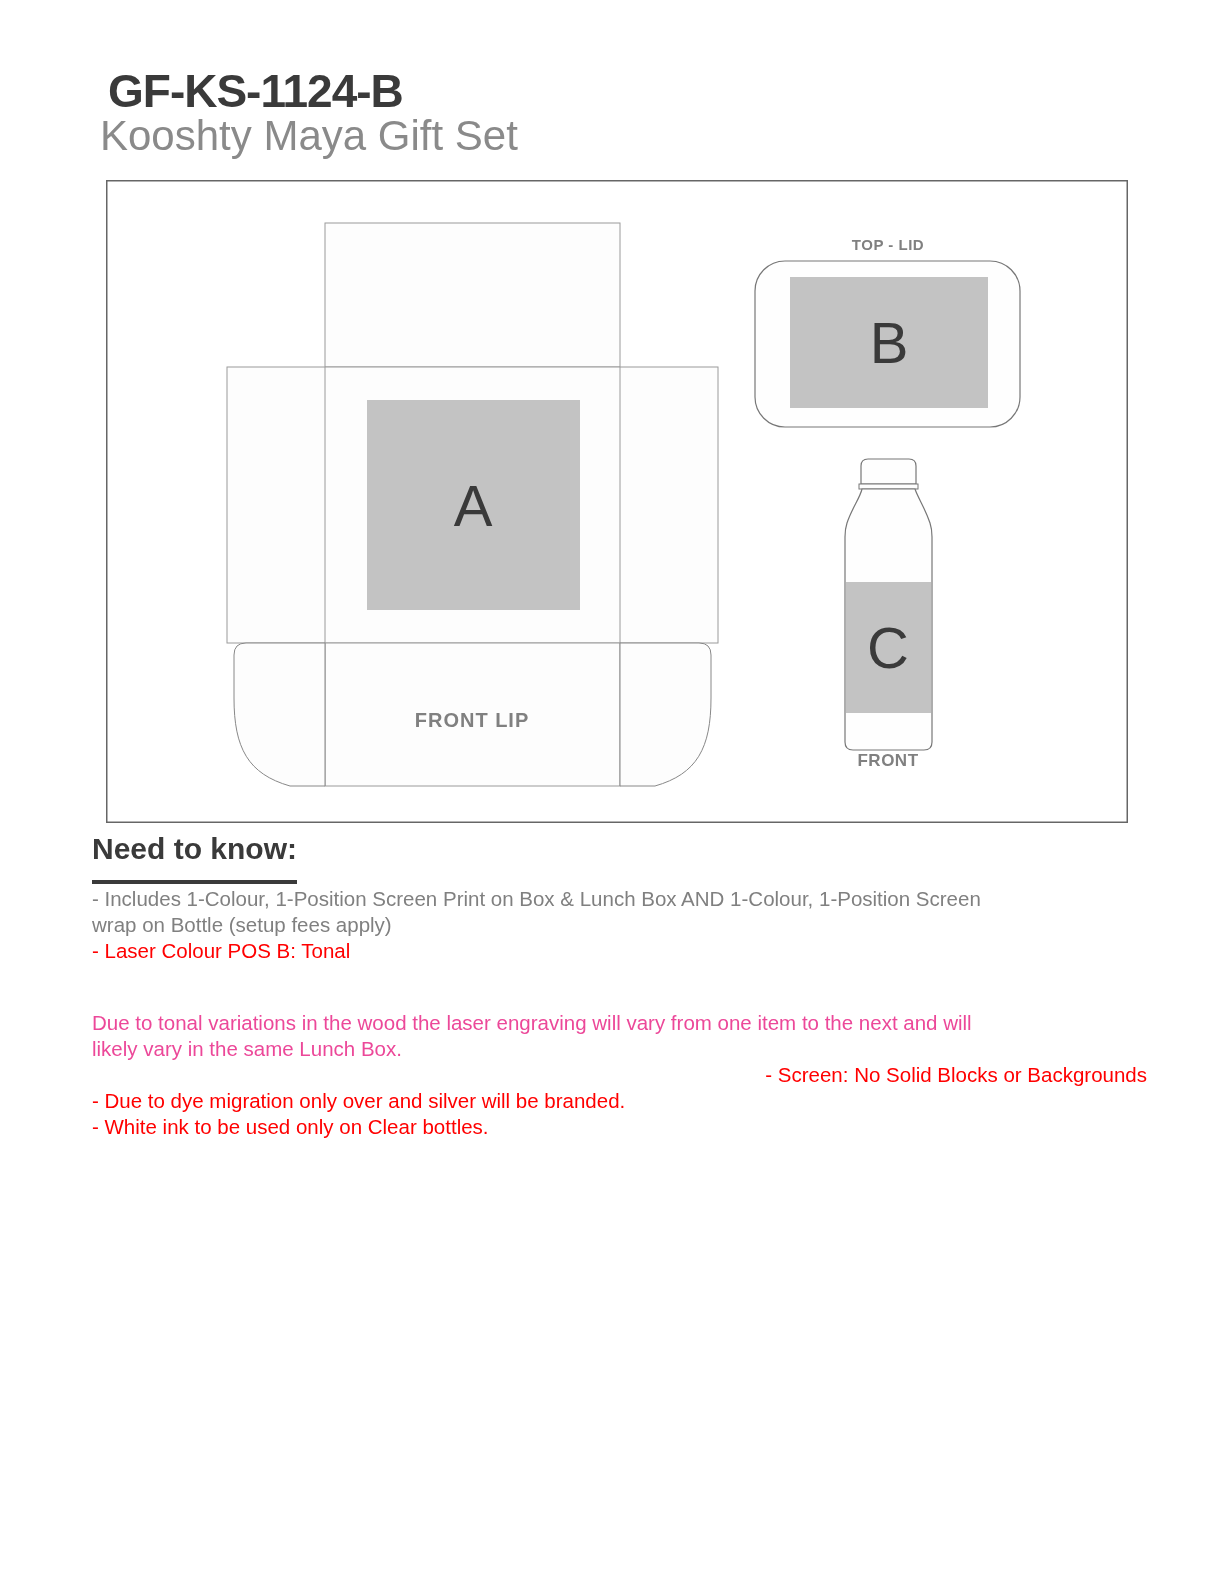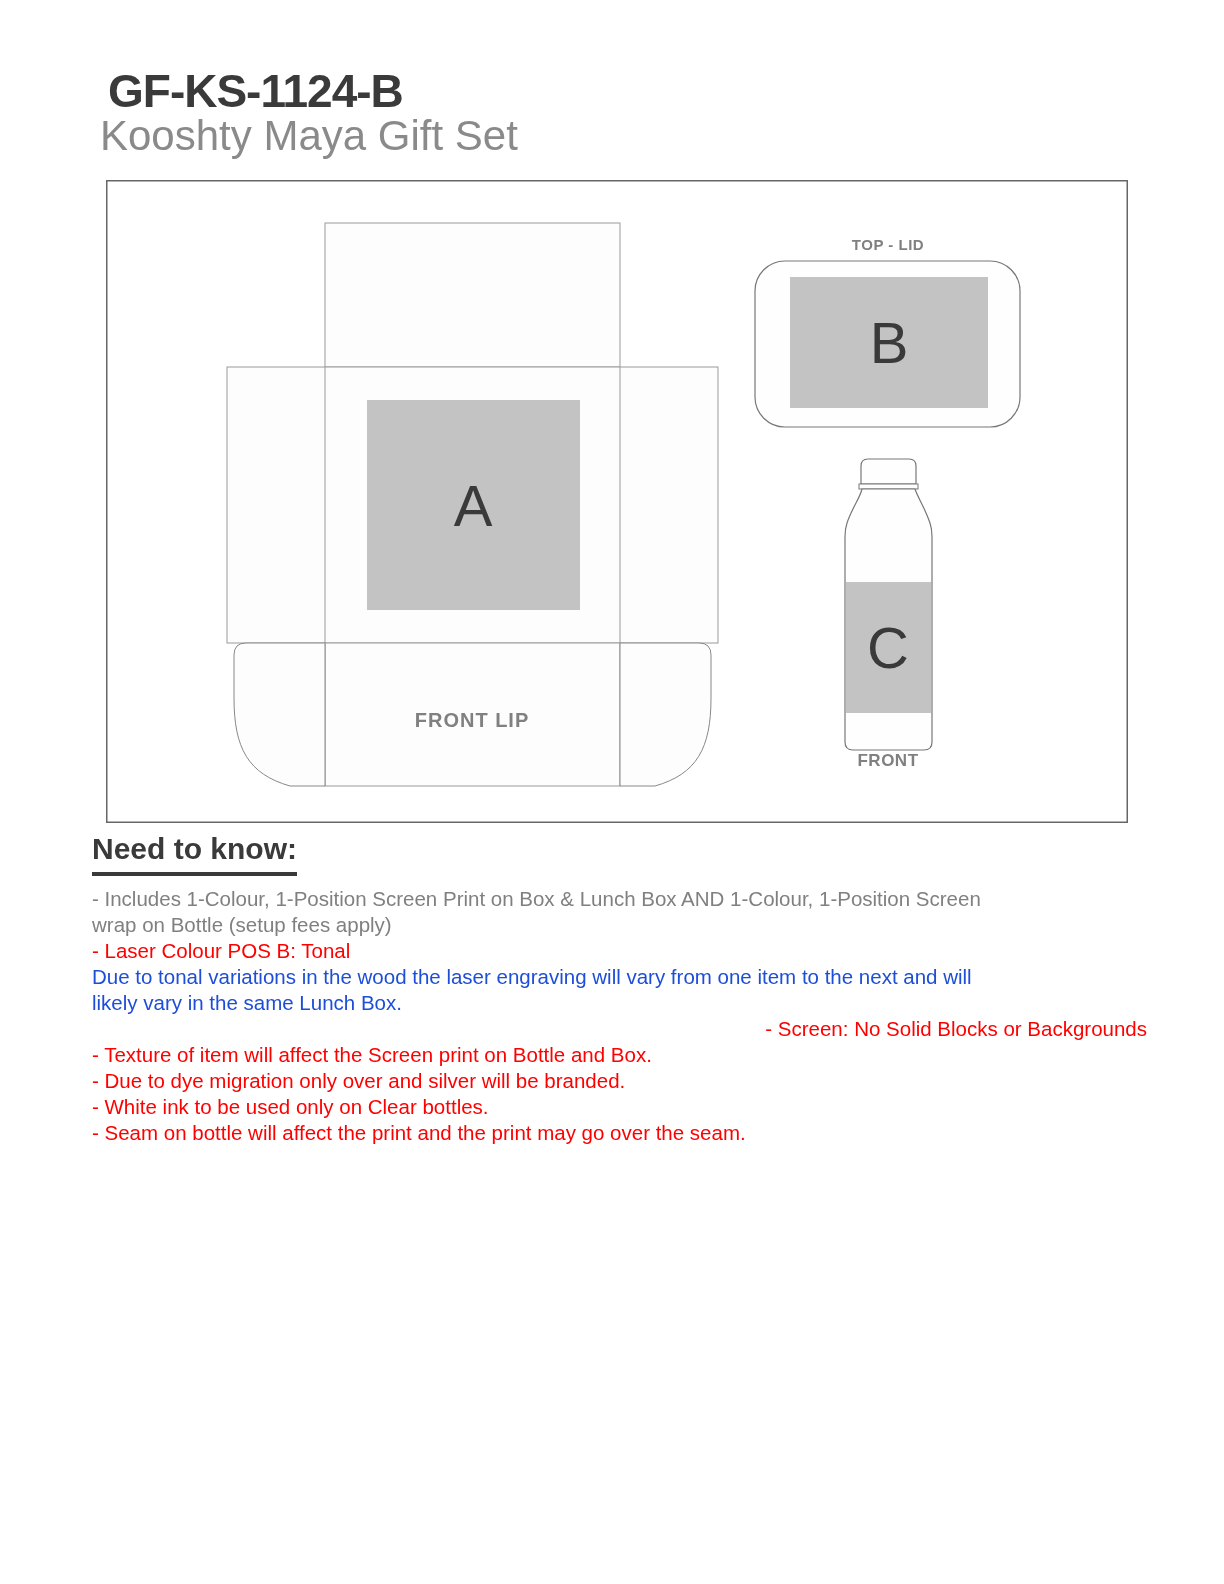--- a/index.html
+++ b/index.html
@@ -22,21 +22,21 @@
   svg{display:block;}
   svg text{font-family:"Liberation Sans","DejaVu Sans",sans-serif;}
   .pos-letter{font-size:58px;fill:#3a3a3a;}
   .area-label{font-weight:700;fill:#808080;letter-spacing:0.5px;}
   .lbl-toplid{font-size:15px;}
   .lbl-frontlip{font-size:20px;letter-spacing:1px;}
   .lbl-front{font-size:17px;}
   .notes-heading{
     position:absolute;left:92px;top:832px;margin:0;
     font-size:30px;font-weight:700;color:#3a3a3a;
-    display:inline-block;border-bottom:4px solid #3a3a3a;padding-bottom:6px;
+    display:inline-block;border-bottom:4px solid #3a3a3a;padding-bottom:14px;
   }
   .notes-body{
     position:absolute;left:92px;top:886px;width:1055px;
   }
   .note-line{
     margin:0;font-size:20.5px;line-height:26px;white-space:pre-line;
   }
 </style>
 </head>
 <body>
@@ -77,20 +77,18 @@
     <text x="782" y="580" text-anchor="middle" dominant-baseline="central" class="area-label lbl-front">FRONT</text>
   </svg>
 </div>
 
 <h3 class="notes-heading">Need to know:</h3>
 
 <div class="notes-body">
   <p class="note-line" style="color: rgb(128, 128, 128);">- Includes 1-Colour, 1-Position Screen Print on Box &amp; Lunch Box AND 1-Colour, 1-Position Screen
 wrap on Bottle (setup fees apply)</p>
   <p class="note-line" style="color: rgb(255, 0, 0);">- Laser Colour POS B: Tonal</p>
-  <p class="note-line" style="color: #1d4ed8;">Due to tonal variations in the wood the laser engraving will vary from one item to the next and will
+  <p class="note-line" style="color: #ec4899; margin-top: 46px;">Due to tonal variations in the wood the laser engraving will vary from one item to the next and will
 likely vary in the same Lunch Box.</p>
   <p class="note-line" style="color: rgb(255, 0, 0); text-align: right;">- Screen: No Solid Blocks or Backgrounds</p>
-  <p class="note-line" style="color: rgb(255, 0, 0);">- Texture of item will affect the Screen print on Bottle and Box.</p>
   <p class="note-line" style="color: rgb(255, 0, 0);">- Due to dye migration only over and silver will be branded.</p>
   <p class="note-line" style="color: rgb(255, 0, 0);">- White ink to be used only on Clear bottles.</p>
-  <p class="note-line" style="color: rgb(255, 0, 0);">- Seam on bottle will affect the print and the print may go over the seam.</p>
 </div>
 
 </body></html>

